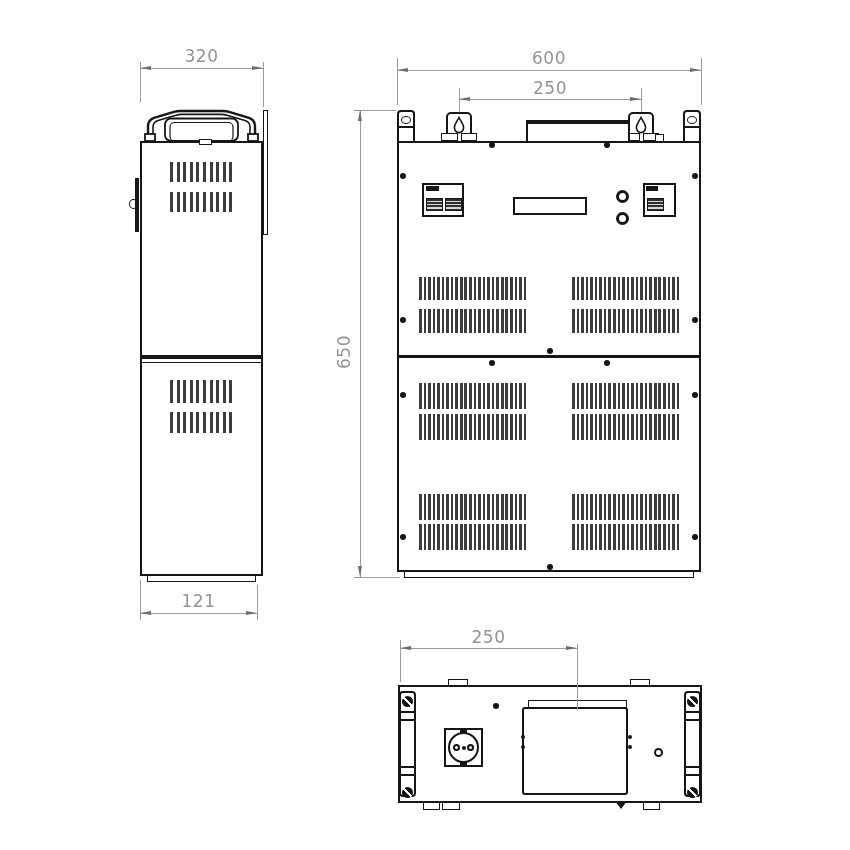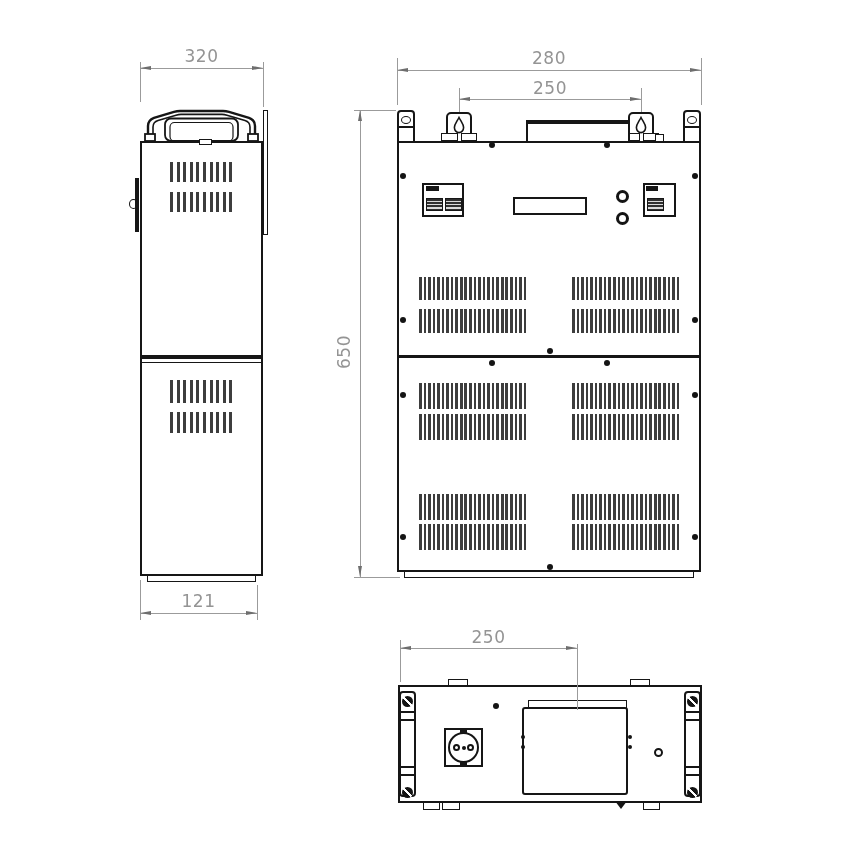--- a/index.html
+++ b/index.html
@@ -164,21 +164,21 @@
     <div class="sc" style="left:400px;top:534px"></div>
     <div class="sc" style="left:692px;top:534px"></div>
     <div class="sc" style="left:547px;top:564px"></div>
 
     <div>
       <div class="dln" style="left:396.5px;top:58px;width:1px;height:47px"></div>
       <div class="dln" style="left:700.5px;top:58px;width:1px;height:47px"></div>
       <div class="dln" style="left:397px;top:69.5px;width:304px;height:1px"></div>
       <div class="arl" style="left:397px;top:67.5px"></div>
       <div class="arr" style="left:690px;top:67.5px"></div>
-      <div class="dtxt" style="left:397px;top:49px;width:304px">280</div>
+      <div class="dtxt" style="left:397px;top:49px;width:304px">600</div>
     </div>
 
     <div>
       <div class="dln" style="left:458.5px;top:88px;width:1px;height:26px"></div>
       <div class="dln" style="left:640.5px;top:88px;width:1px;height:26px"></div>
       <div class="dln" style="left:459px;top:98.5px;width:182px;height:1px"></div>
       <div class="arl" style="left:459px;top:96.5px"></div>
       <div class="arr" style="left:630px;top:96.5px"></div>
       <div class="dtxt" style="left:459px;top:79px;width:182px">250</div>
     </div>

